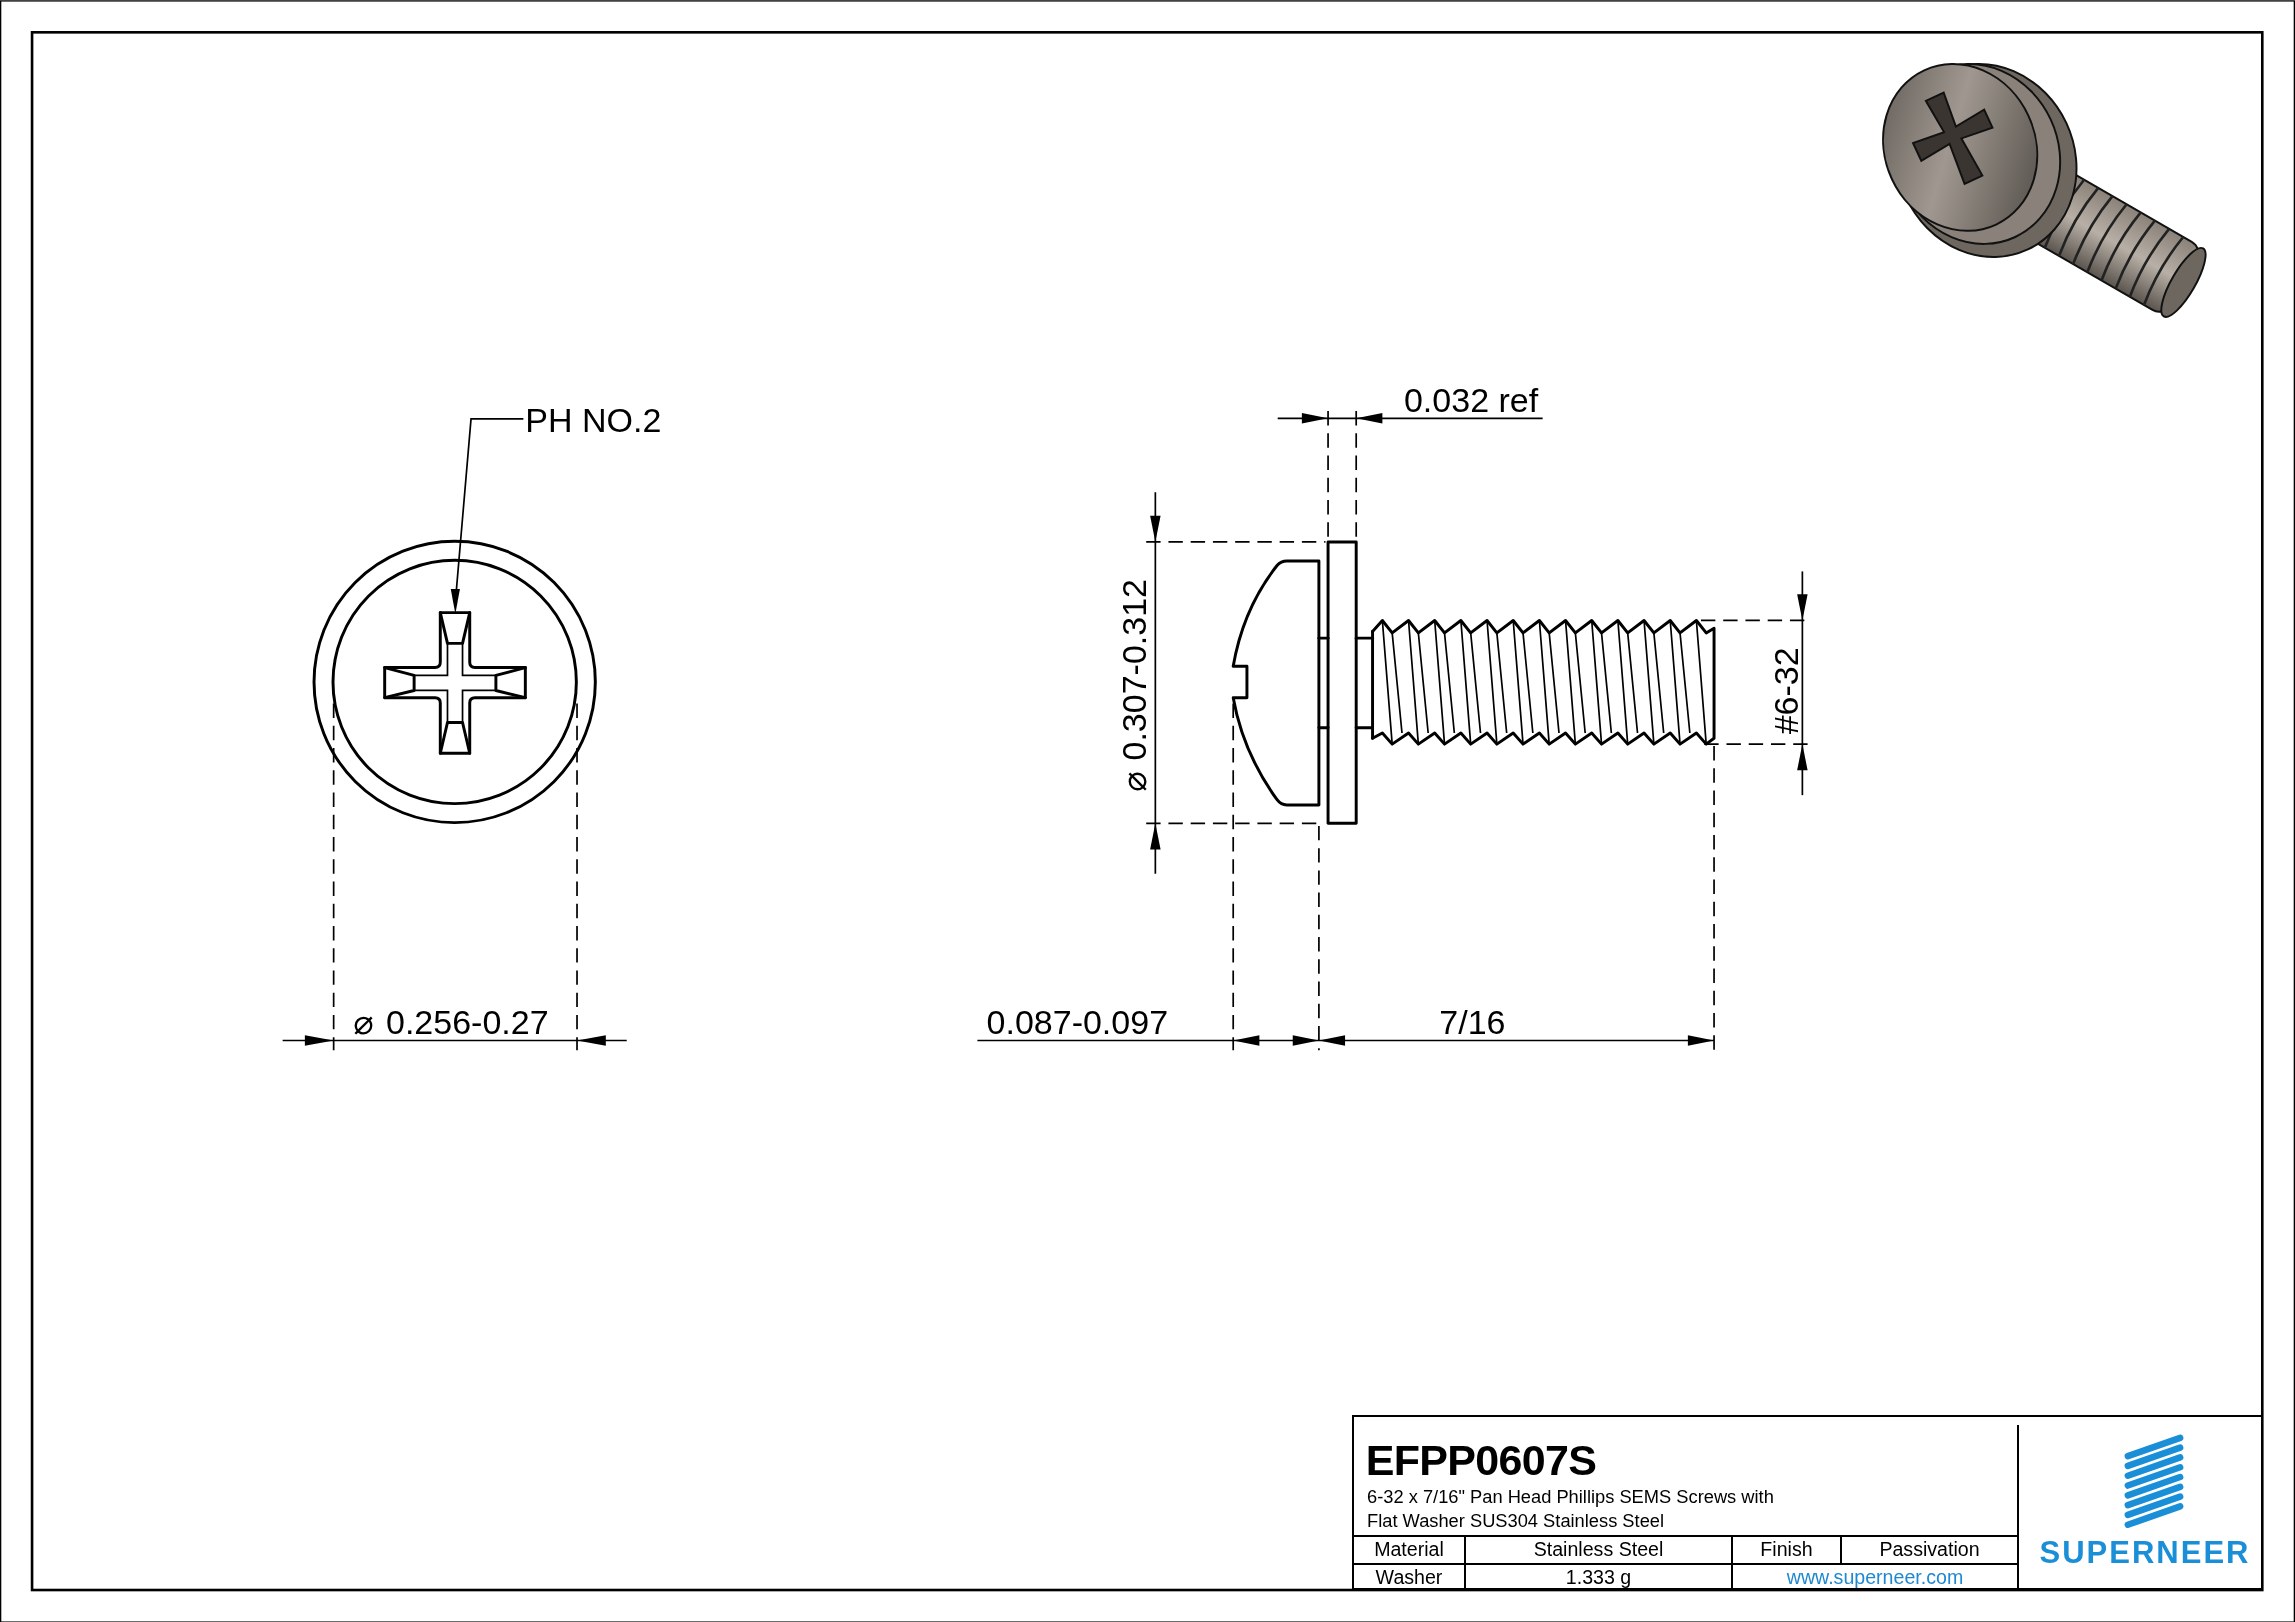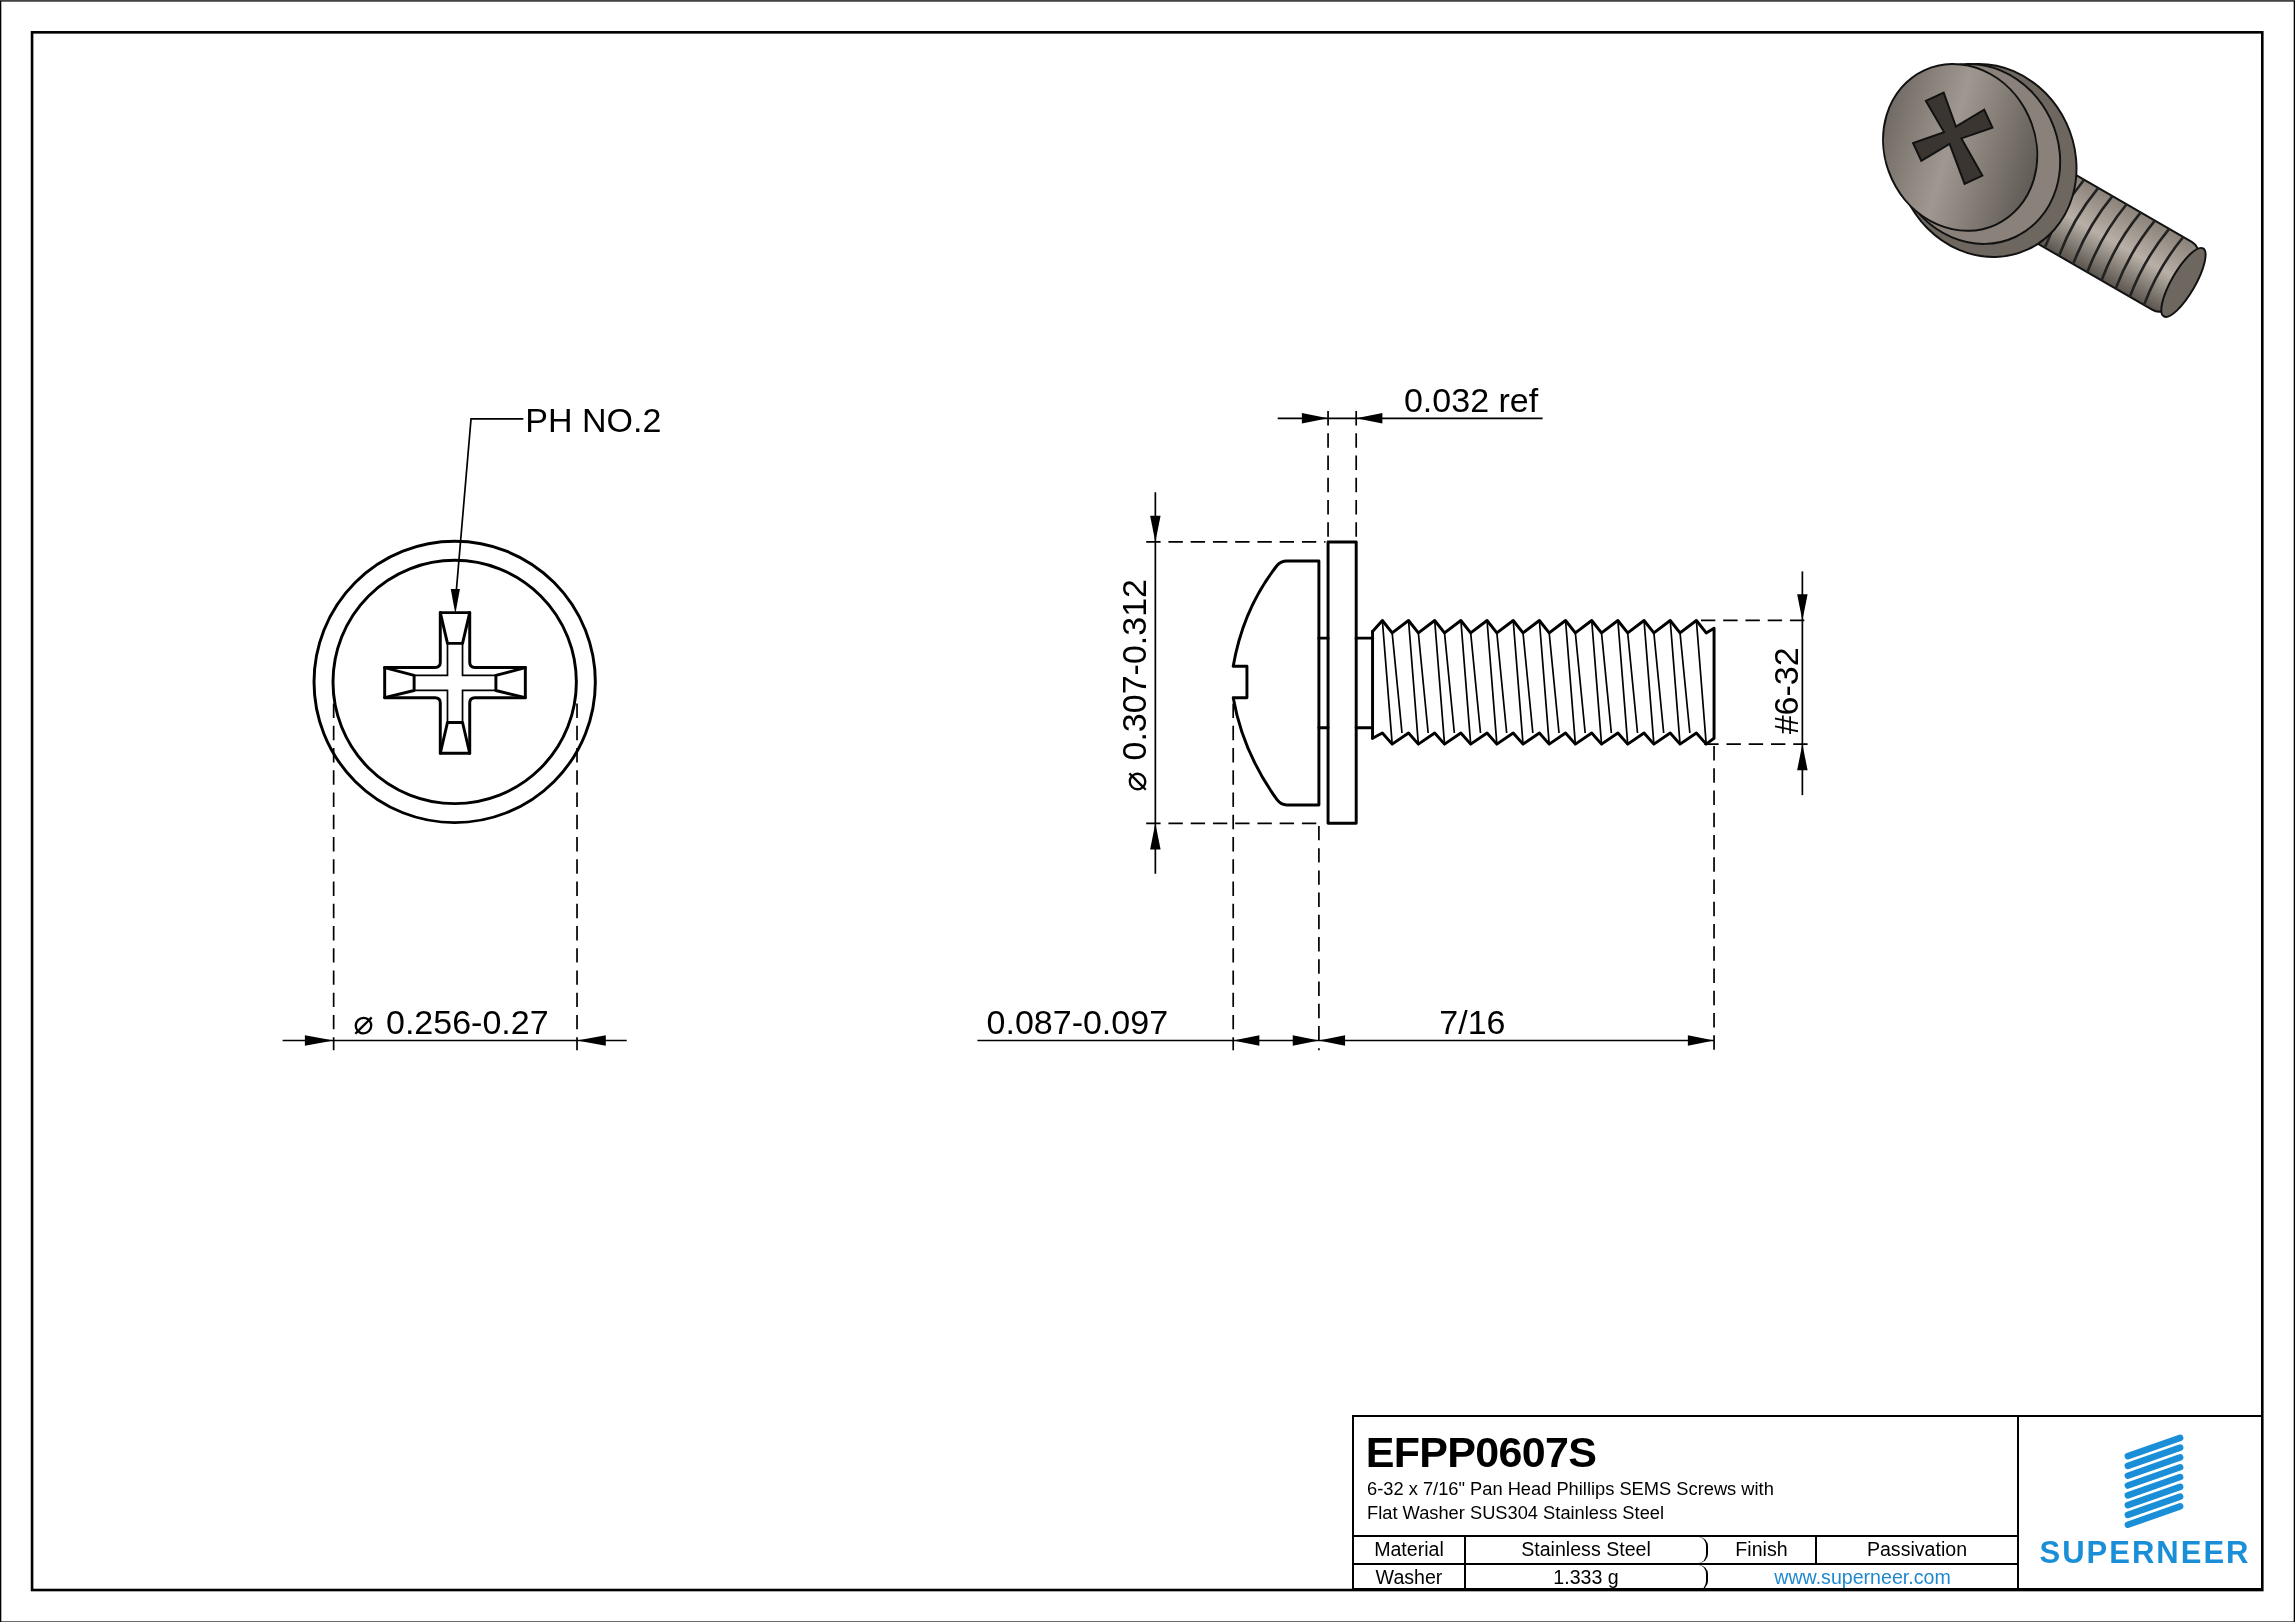--- a/index.html
+++ b/index.html
@@ -7,30 +7,30 @@
   svg.sheet { position: absolute; left: 0; top: 0; width: 2295px; height: 1623px; }
   .ln { stroke: #000; stroke-width: 4.5; fill: none; stroke-linejoin: round; stroke-linecap: round; }
   .thin { stroke: #000; stroke-width: 2.6; fill: none; }
   .dash { stroke: #000; stroke-width: 2.6; fill: none; stroke-dasharray: 22 12; }
   .arrow { fill: #000; stroke: none; }
   .dimtxt { font-family: "Liberation Sans", sans-serif; font-size: 52px; fill: #000; }
   .dimtxt-n { font-family: "Liberation Sans", sans-serif; font-size: 52px; fill: #000; }
 
   
   .tb { position: absolute; left: 1352px; top: 1415px; width: 911px; height: 175px; border: 2.6px solid #000; box-sizing: border-box; background: #fff; }
-  .tb-main { position: absolute; left: 0; top: 0; width: 665px; height: 118px; border-right: 2.6px solid #000; box-sizing: border-box; }
+  .tb-main { position: absolute; left: 0; top: 8px; width: 665px; height: 118px; border-right: 2.6px solid #000; box-sizing: border-box; }
   .tb-code { position: absolute; left: 11.8px; top: 10.5px; font-size: 43px; font-weight: bold; color: #000; letter-spacing: -0.7px; }
   .tb-desc { position: absolute; left: 13px; top: 60px; font-size: 18.3px; line-height: 23.6px; color: #000; }
   .tb-grid { position: absolute; left: 0; top: 118px; width: 665px; height: 55px; border-top: 2.6px solid #000; border-right: 2.6px solid #000; box-sizing: border-box; padding-left: 10px; }
   .row { position: absolute; left: 0; width: 100%; display: flex; }
   .row1 { top: 0; height: 27.5px; border-bottom: 2px solid #000; box-sizing: border-box; }
   .row2 { top: 27.5px; height: 25px; }
   .cell { box-sizing: border-box; display: flex; align-items: center; justify-content: center; font-size: 19.6px; color: #000; border-right: 2px solid #000; height: 100%; }
   .cell:last-child { border-right: none; }
-  .c1 { width: 112px; } .c2 { width: 242px; border-radius: 9px; } .c3 { width: 109px; } .c4 { flex: 1; }
+  .c1 { width: 112px; } .c2 { width: 267px; } .c3 { width: 109px; } .c4 { flex: 1; }
   .c34 { flex: 1; }
   .url { color: #1e88d0; }
   .tb-logo { position: absolute; left: 665px; top: 0; right: 0; bottom: 0; margin-left: 10px; }
   .logo-word { position: absolute; left: 0; right: 0; bottom: 17px; text-align: center; font-size: 31px; font-weight: bold; color: #1a8fd8; letter-spacing: 2px; }
   .logo-mark { position: absolute; left: 79px; top: 13px; width: 92px; height: 98px; }
 
   .iso { position: absolute; left: 1852px; top: 46px; width: 393px; height: 301px; }
 </style>
 </head>
 <body>

